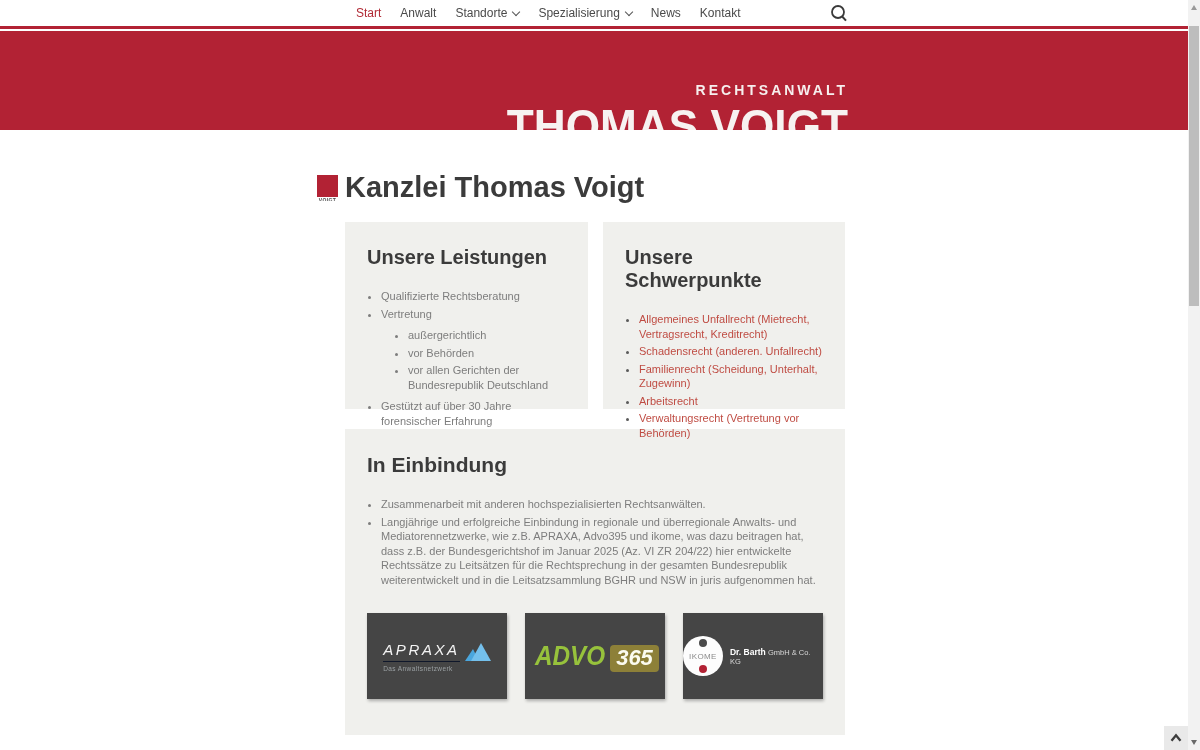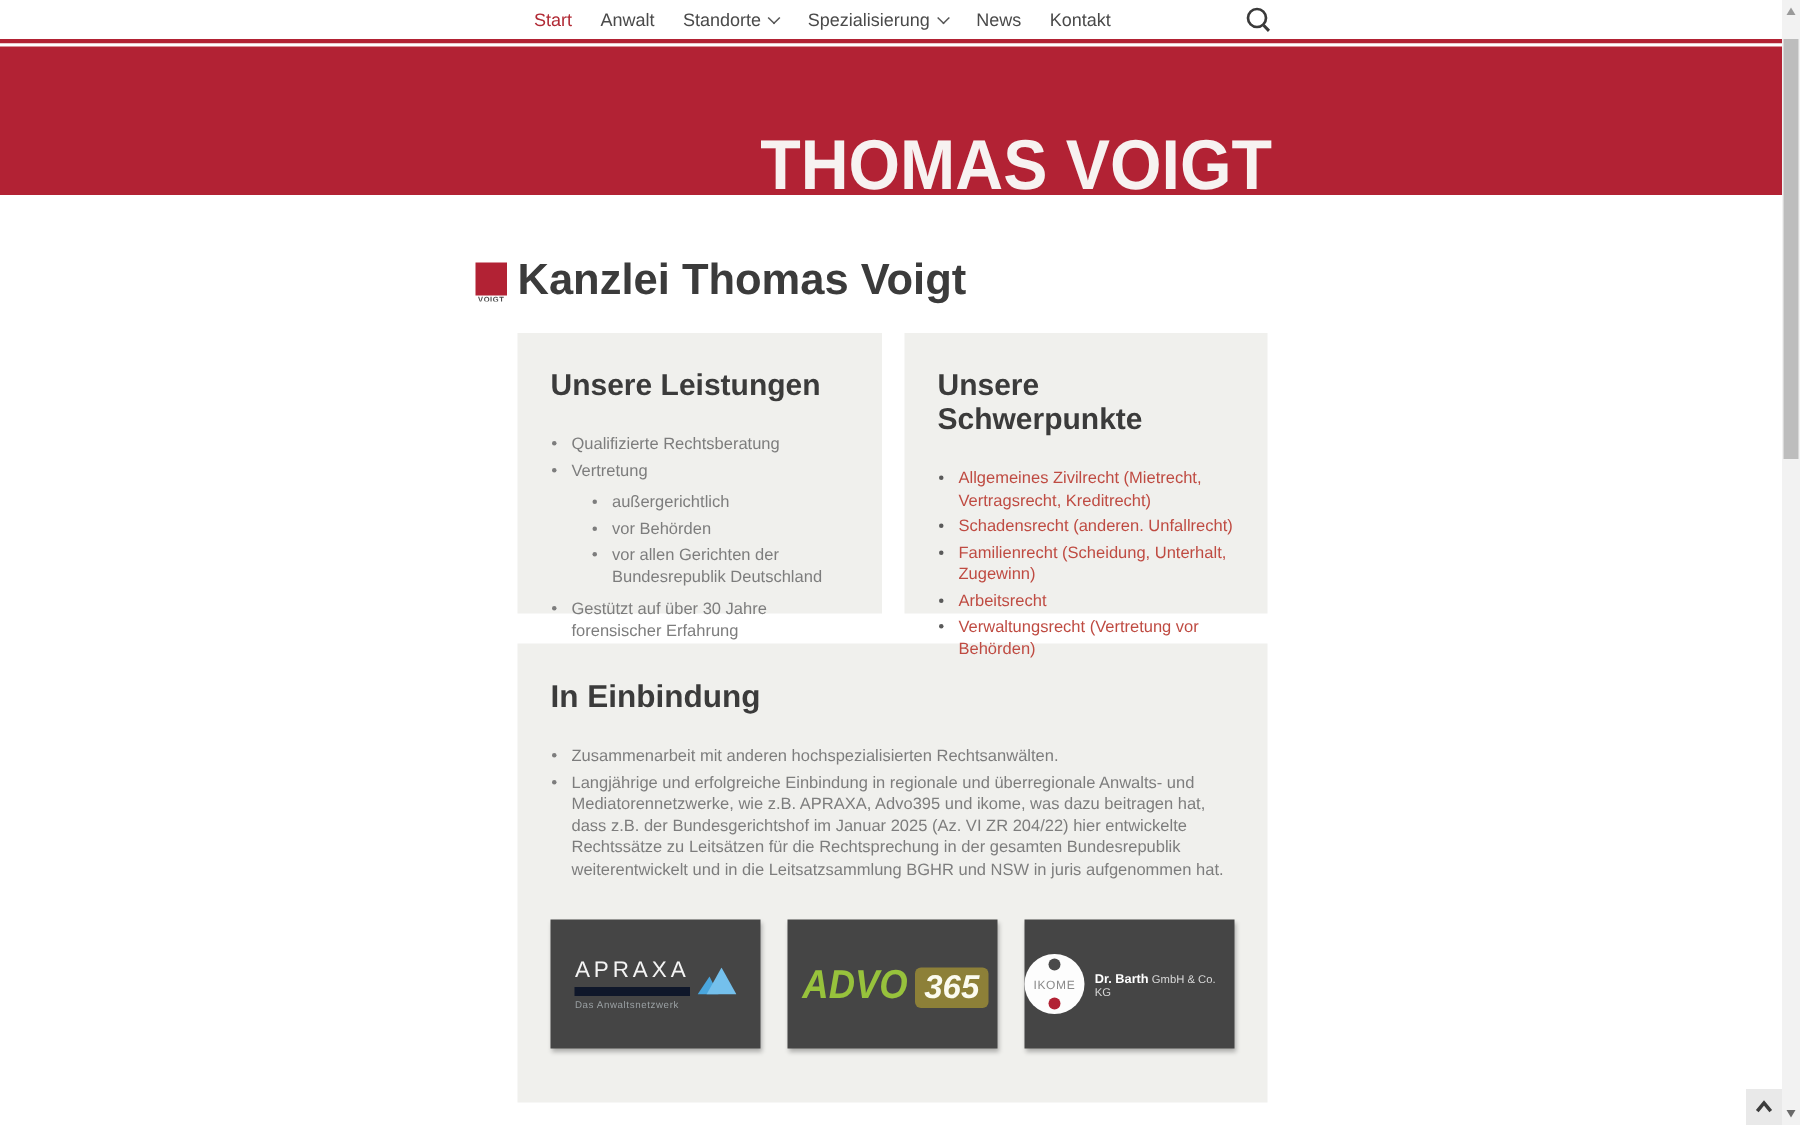--- a/index.html
+++ b/index.html
@@ -53,21 +53,21 @@
   ul.redlist > li { margin-bottom:3px; }
   .redlink { color:#bf4b42; cursor:pointer; }
 
   
   .partners-row { display:flex; gap:18px; margin-top:26px; }
   .card { width:140px; height:86px; background:#454545; display:flex; align-items:center;
     justify-content:center; box-shadow:1px 2px 3px rgba(0,0,0,0.28); cursor:pointer; }
 
   .apraxa-top { display:flex; align-items:flex-end; }
   .apraxa-name { font-size:15px; color:#f4f4f4; letter-spacing:2.6px;
-    border-bottom:6px solid #0f172a; padding-bottom:3px; }
+    border-bottom:1px solid #0f172a; padding-bottom:3px;font-style:italic; }
   .apraxa-tri { margin-left:5px; margin-bottom:1px; }
   .apraxa-tagline { font-size:6.5px; color:#9aa0a3; letter-spacing:0.4px; margin-top:3px; }
 
   .advo-logo { display:flex; align-items:flex-end;font-style:italic; }
   .advo-1 { font-size:27px; font-weight:bold; color:#97c23c; letter-spacing:0px;
     transform:scaleX(0.9); }
   .advo-2 { font-size:22px; font-weight:bold; color:#fbfbef; background:#8d8038;
     border-radius:4px; padding:2px 6px 3px; margin-left:1px; line-height:1; }
 
   .ikome-logo { display:flex; align-items:center; }
@@ -125,20 +125,21 @@
       <line x1="13.4" y1="13.8" x2="17" y2="17.6" stroke="#3a3a3a" stroke-width="2"></line>
     </svg>
   </div>
 </div>
 
 <div class="red-rule"></div>
 <div class="white-gap"></div>
 
 <div class="banner">
   <div class="banner-inner">
+    <div class="banner-kicker">RECHTSANWALT</div>
     <div class="banner-title">THOMAS VOIGT</div>
   </div>
 </div>
 
 <div class="main">
 
   <div class="title-row">
     <div class="mini-logo-wrap">
       <div class="mini-logo-square"></div>
       <div class="mini-logo-text">VOIGT</div>
@@ -171,21 +172,21 @@
         <li>
           <span>Gestützt auf über 30 Jahre forensischer Erfahrung</span>
         </li>
       </ul>
     </div>
 
     <div class="box box-small" style="width:242px;">
       <h2>Unsere Schwerpunkte</h2>
       <ul class="redlist">
         <li>
-          <span class="redlink">Allgemeines Zivilrecht (Mietrecht, Vertragsrecht, Kreditrecht)</span>
+          <span class="redlink">Allgemeines Unfallrecht (Mietrecht, Vertragsrecht, Kreditrecht)</span>
         </li>
         <li>
           <span class="redlink">Schadensrecht (anderen. Unfallrecht)</span>
         </li>
         <li>
           <span class="redlink">Familienrecht (Scheidung, Unterhalt, Zugewinn)</span>
         </li>
         <li>
           <span class="redlink">Arbeitsrecht</span>
         </li>

